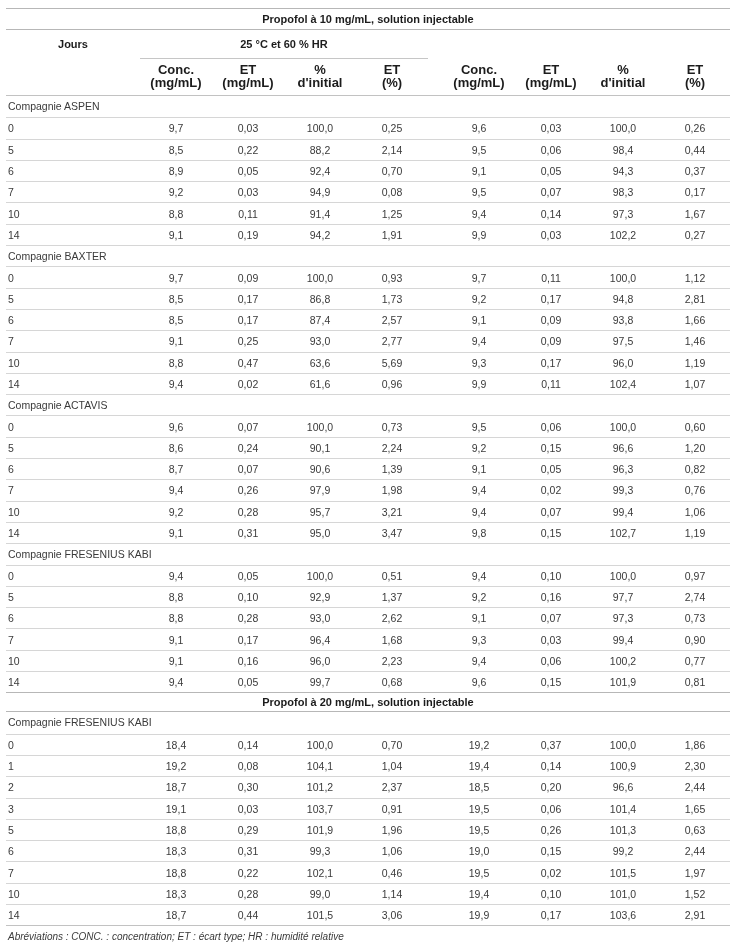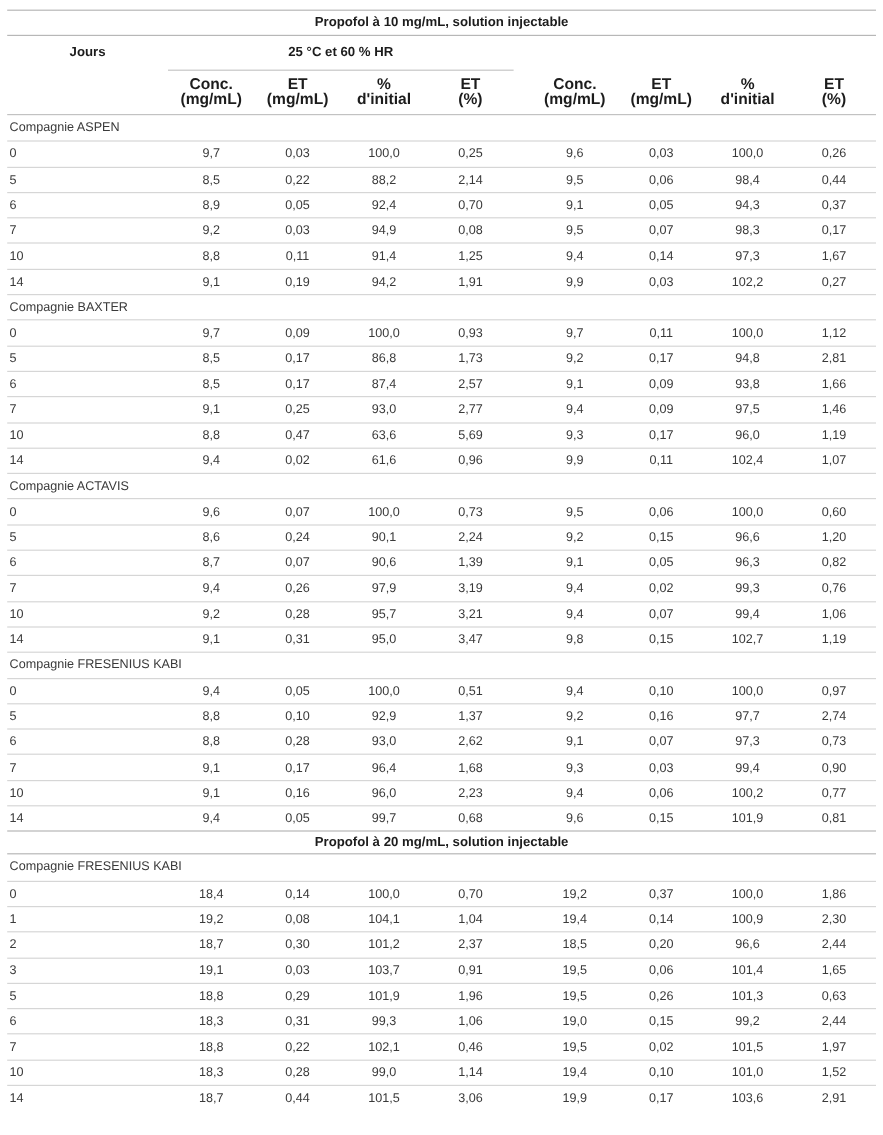--- a/index.html
+++ b/index.html
@@ -301,21 +301,21 @@
         <div class="val" style="grid-column: 7;">9,1</div>
         <div class="val" style="grid-column: 8;">0,05</div>
         <div class="val" style="grid-column: 9;">96,3</div>
         <div class="val" style="grid-column: 10;">0,82</div>
       </div>
       <div class="row">
         <div class="day">7</div>
         <div class="val" style="grid-column: 2;">9,4</div>
         <div class="val" style="grid-column: 3;">0,26</div>
         <div class="val" style="grid-column: 4;">97,9</div>
-        <div class="val" style="grid-column: 5;">3,19</div>
+        <div class="val" style="grid-column: 5;">1,98</div>
         <div class="val" style="grid-column: 7;">9,4</div>
         <div class="val" style="grid-column: 8;">0,02</div>
         <div class="val" style="grid-column: 9;">99,3</div>
         <div class="val" style="grid-column: 10;">0,76</div>
       </div>
       <div class="row">
         <div class="day">10</div>
         <div class="val" style="grid-column: 2;">9,2</div>
         <div class="val" style="grid-column: 3;">0,28</div>
         <div class="val" style="grid-column: 4;">95,7</div>
@@ -499,14 +499,15 @@
         <div class="val" style="grid-column: 3;">0,44</div>
         <div class="val" style="grid-column: 4;">101,5</div>
         <div class="val" style="grid-column: 5;">3,06</div>
         <div class="val" style="grid-column: 7;">19,9</div>
         <div class="val" style="grid-column: 8;">0,17</div>
         <div class="val" style="grid-column: 9;">103,6</div>
         <div class="val" style="grid-column: 10;">2,91</div>
       </div>
     </div>
 
+  <div class="foot">Abréviations : CONC. : concentration; ET : écart type; HR : humidité relative</div>
 
 </div>
 
 </body></html>

